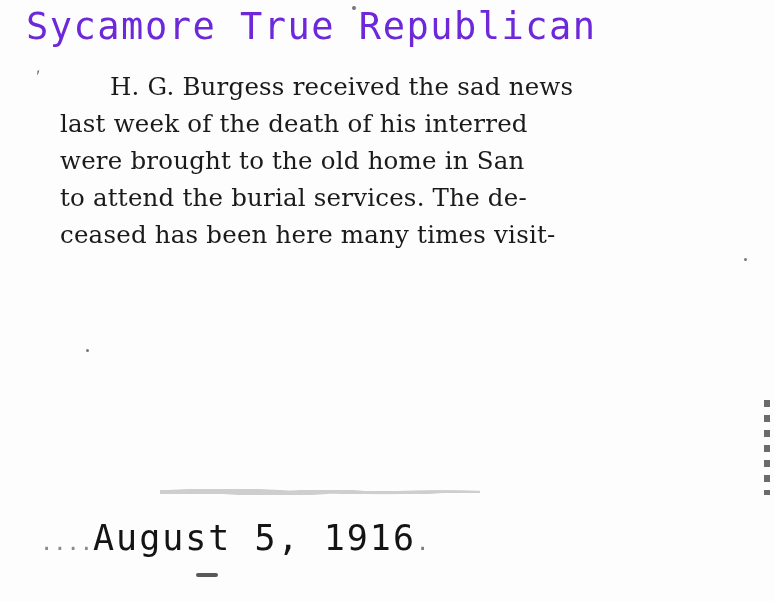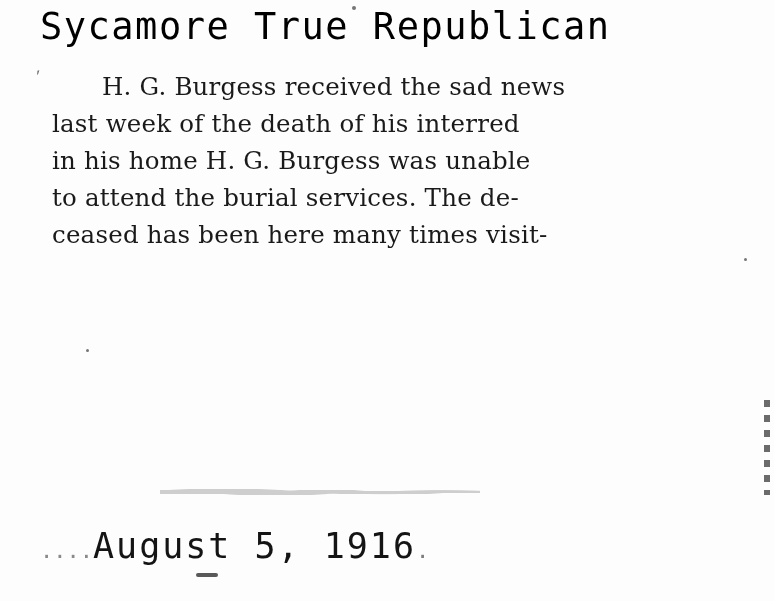--- a/index.html
+++ b/index.html
@@ -12,35 +12,35 @@
     width: 774px;
     height: 601px;
     background: #fdfdfd;
     overflow: hidden;
     font-family: "DejaVu Sans Mono", monospace;
   }
 
   
   .masthead {
     position: absolute;
-    left: 40px;
+    left: 26px;
     top: 8px;
     width: 730px;
     font-family: "DejaVu Sans Mono", monospace;
     font-size: 37px;
     letter-spacing: 1.5px;
-    color: #000000;
+    color: #6d28d9;
     white-space: nowrap;
     line-height: 1.05;
   }
 
   
   .article {
     position: absolute;
-    left: 52px;
+    left: 60px;
     top: 68px;
     width: 690px;
     font-family: "DejaVu Serif", serif;
     font-size: 24.5px;
     line-height: 37px;
     color: #1a1a1a;
     letter-spacing: 0.2px;
   }
   .article .line {
     white-space: nowrap;
@@ -63,21 +63,20 @@
   
   .dateline {
     position: absolute;
     left: 40px;
     top: 518px;
     font-family: "DejaVu Sans Mono", monospace;
     font-size: 35px;
     letter-spacing: 2px;
     color: #141414;
     white-space: nowrap;
-    margin-top: 8px;
   }
   .dateline .lead-dots {
     color: #8a8a8a;
     font-size: 22px;
     letter-spacing: 0;
   }
   .dateline .trail-dot {
     color: #7d7d7d;
     font-size: 22px;
   }
@@ -133,21 +132,21 @@
 
 <div id="page">
 
   <div class="masthead">Sycamore True Republican</div>
 
   <div class="tick-mark">′</div>
 
   <div class="article">
     <span class="line indent">H. G. Burgess received the sad news</span>
     <span class="line">last week of the death of his interred</span>
-    <span class="line">in his home H. G. Burgess was unable</span>
+    <span class="line">were brought to the old home in San</span>
     <span class="line">to attend the burial services.  The de-</span>
     <span class="line">ceased has been here many times visit-</span>
   </div>
 
   <div class="smudge-row"></div>
   <div class="edge-marks"></div>
 
   <div class="speck" style="left:352px; top:6px; width:4px; height:4px;"></div>
   <div class="speck" style="left:86px; top:349px; width:3px; height:3px;"></div>
   <div class="speck" style="left:744px; top:258px; width:3px; height:3px;"></div>

